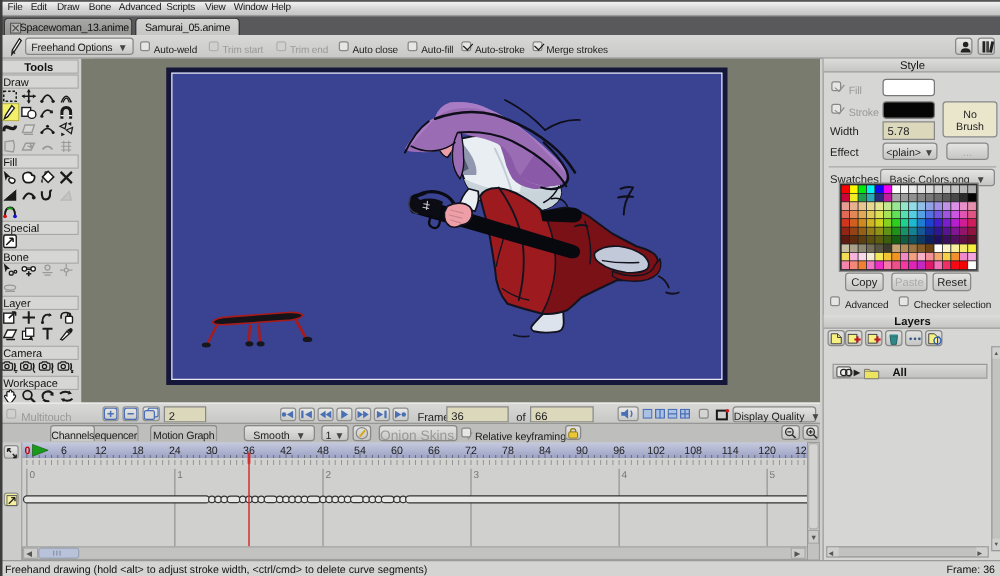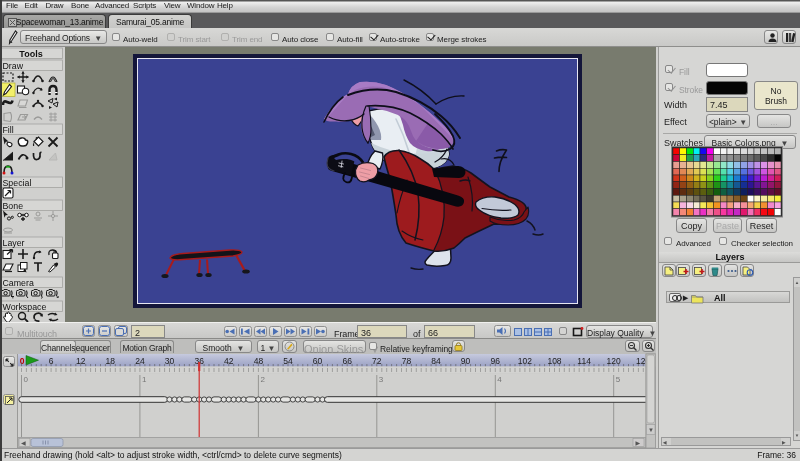--- a/index.html
+++ b/index.html
@@ -426,29 +426,30 @@
 <path d="M395 175 Q401 177 405 175" fill="none" stroke="#13131f" stroke-width="1.5"></path>
 <path d="M322 122 Q328 120 332 122" fill="none" stroke="#13131f" stroke-width="1.4"></path>
 <path d="M273 209 Q279 211 285 210" fill="none" stroke="#13131f" stroke-width="1.4"></path>
 <path d="M358.5 92 Q363 90 368.5 91 Q364.5 97 362.5 103 Q361 108 361 112.5 M356.5 99 Q363 97.5 368.5 98.5" fill="none" stroke="#10101c" stroke-width="1.6"></path>
 </g>
 </svg>
         </div>
       </div>
   </div>
   <div id="stylepanel" class="abs">
+    <div class="phead" style="top:0px">Style</div>
     <span class="cb cbchkg" style="left:6px;top:18px"></span>
       <span class="cblab dis" style="left:20px;top:18px;font-size:8.5px">Fill</span>
     <div class="swatch" style="left:47px;top:16px;background:#fff"></div>
     <span class="cb cbchkg" style="left:6px;top:36px"></span>
       <span class="cblab dis" style="left:20px;top:36px;font-size:8.5px">Stroke</span>
     <div class="swatch" style="left:47px;top:34px;background:#050505"></div>
     <div class="bbtn" style="left:95px;top:34px;width:44px;height:29px;background:#eae6cc;text-align:center;font-size:8.5px;padding-top:4px;line-height:10px">No<br>Brush</div>
     <span class="plab" style="left:5px;top:53px">Width</span>
-    <div class="pinput" style="left:47px;top:50px;width:42px;height:15px">7.45</div>
+    <div class="pinput" style="left:47px;top:50px;width:42px;height:15px">5.78</div>
     <span class="plab" style="left:5px;top:70px">Effect</span>
     <div class="bbtn" style="left:47px;top:67px;width:44px;height:14px;text-align:center;font-size:8.5px;padding-top:2px">&lt;plain&gt; <span class="dna">▼</span></div>
     <div class="bbtn" style="left:98px;top:67px;width:34px;height:14px;text-align:center;color:#aaa;padding-top:2px">...</div>
     <div style="position:absolute;left:4px;top:86px;width:134px;border-top:1px solid #a8a8a6"></div>
     <span class="plab" style="left:5px;top:91px">Swatches</span>
     <div class="bbtn" style="left:45px;top:88px;width:92px;height:14px;text-align:center;font-size:8.5px;padding-top:2px">Basic Colors.png&nbsp;&nbsp;<span class="dna">▼</span></div>
     <svg width="142" height="205" viewBox="0 0 142 205" style="position:absolute;left:0;top:0">
         <rect x="12.5" y="99.5" width="111" height="70.5" fill="#333" stroke="#888" stroke-width="1"></rect>
         <rect x="14.00" y="101.00" width="6.75" height="6.75" fill="#f80400" stroke="#222" stroke-width="0.5"></rect>
         <rect x="20.75" y="101.00" width="6.75" height="6.75" fill="#fff600" stroke="#222" stroke-width="0.5"></rect>

